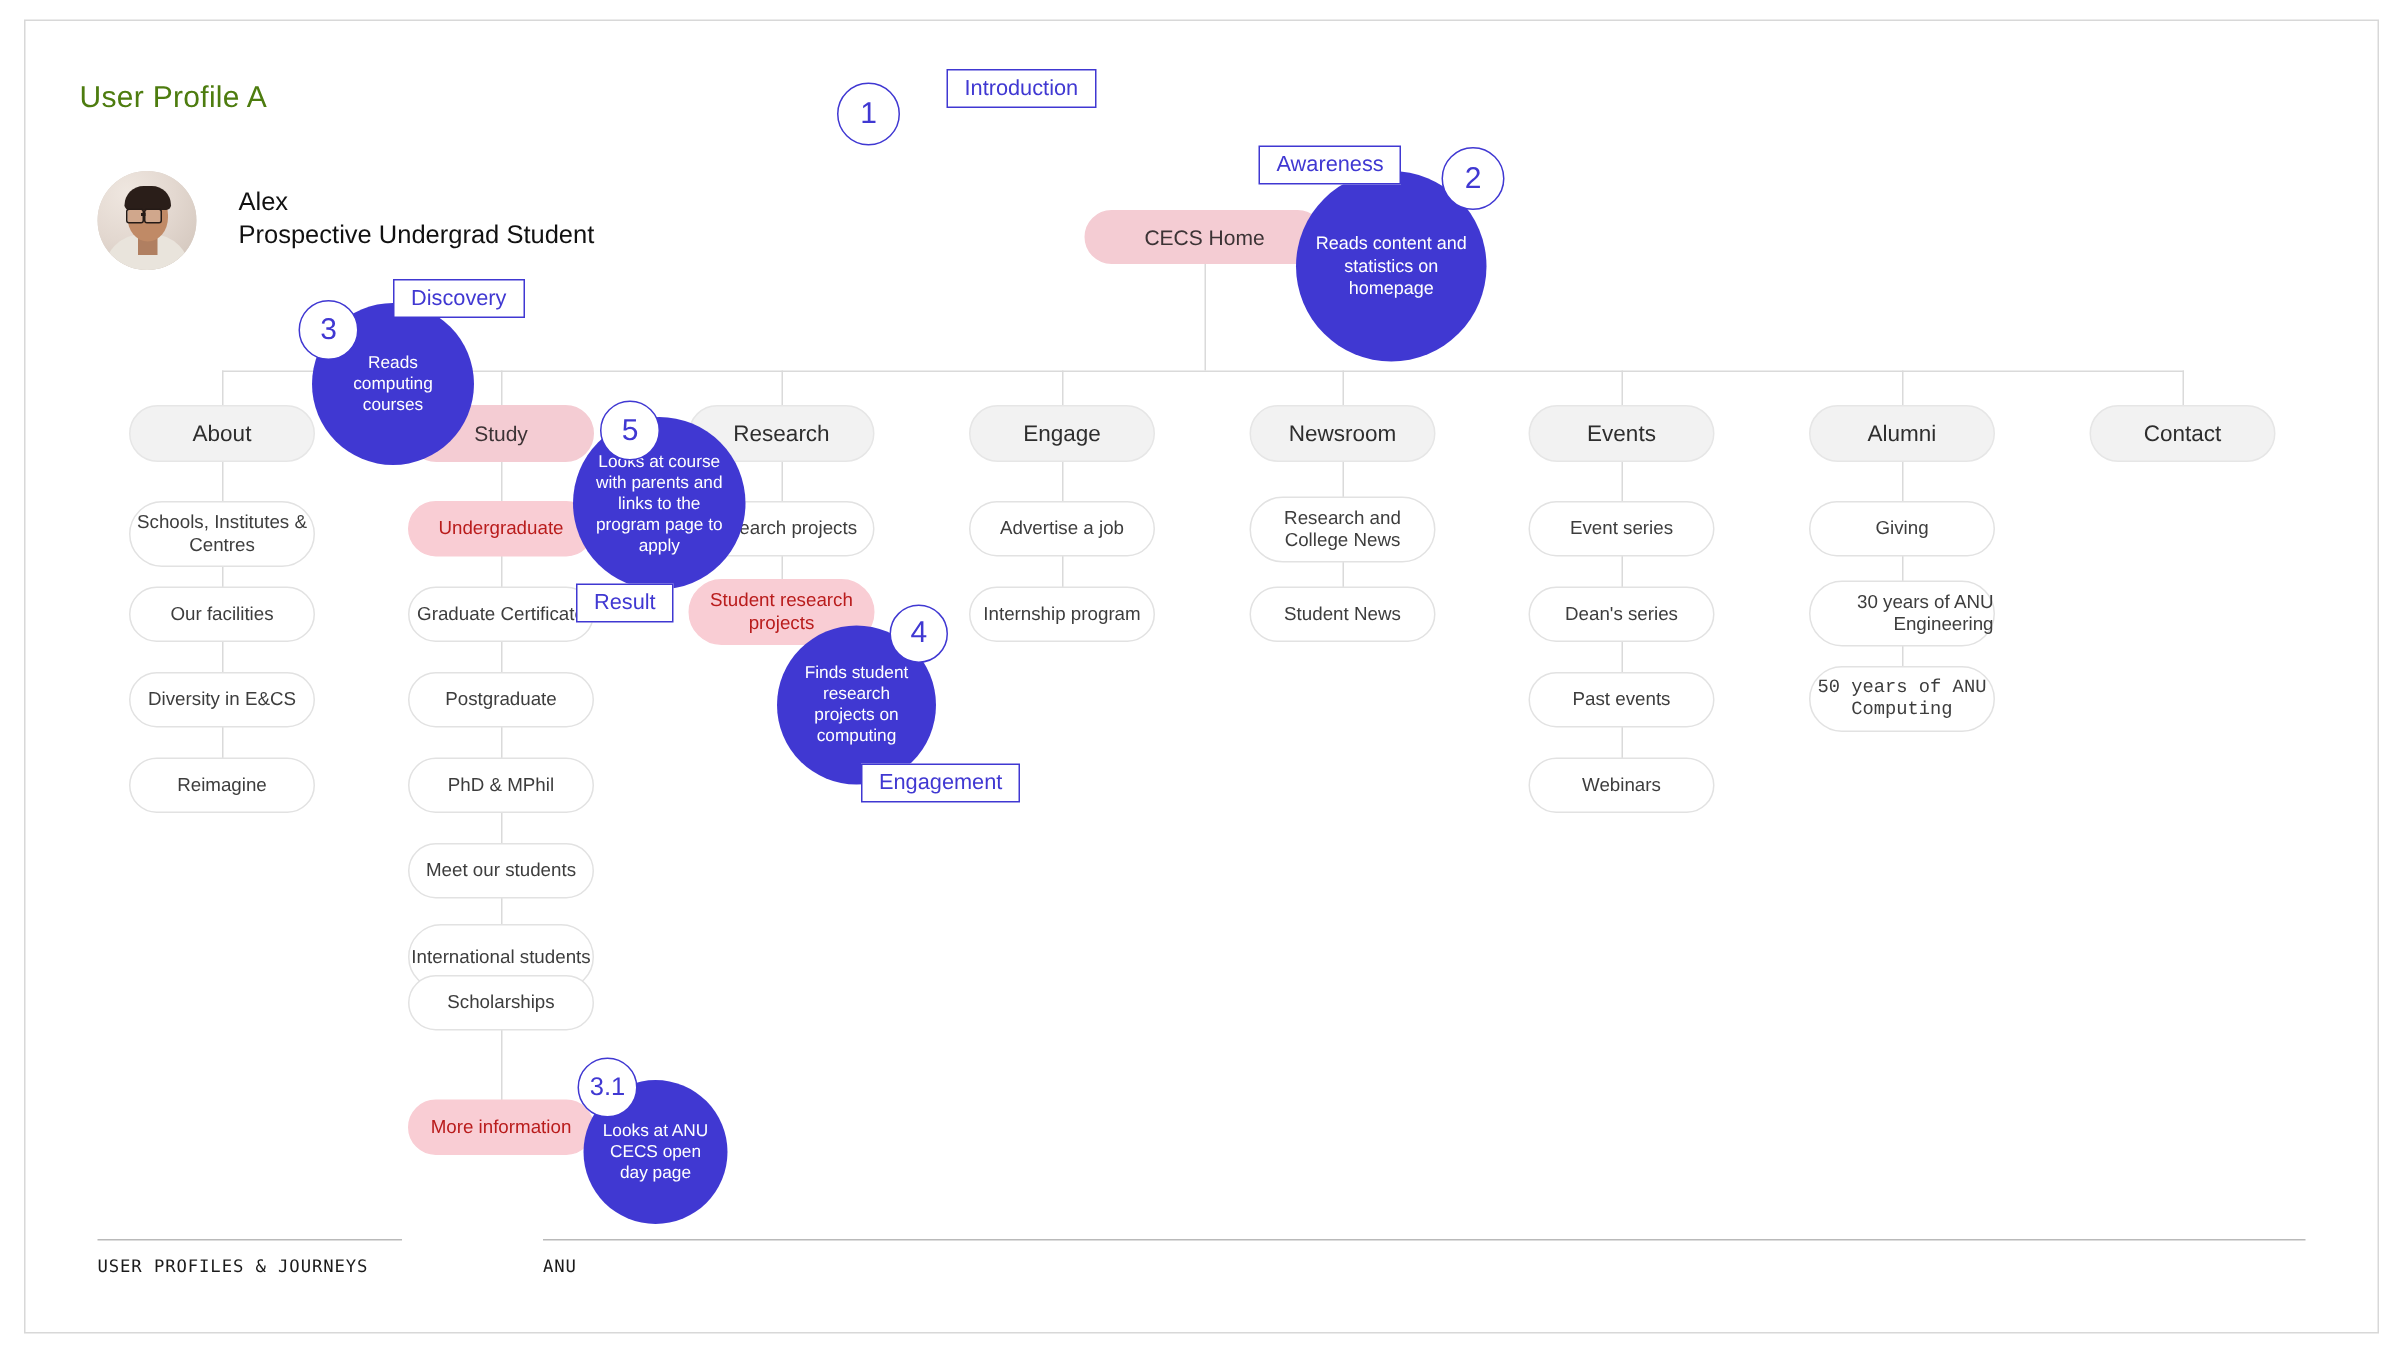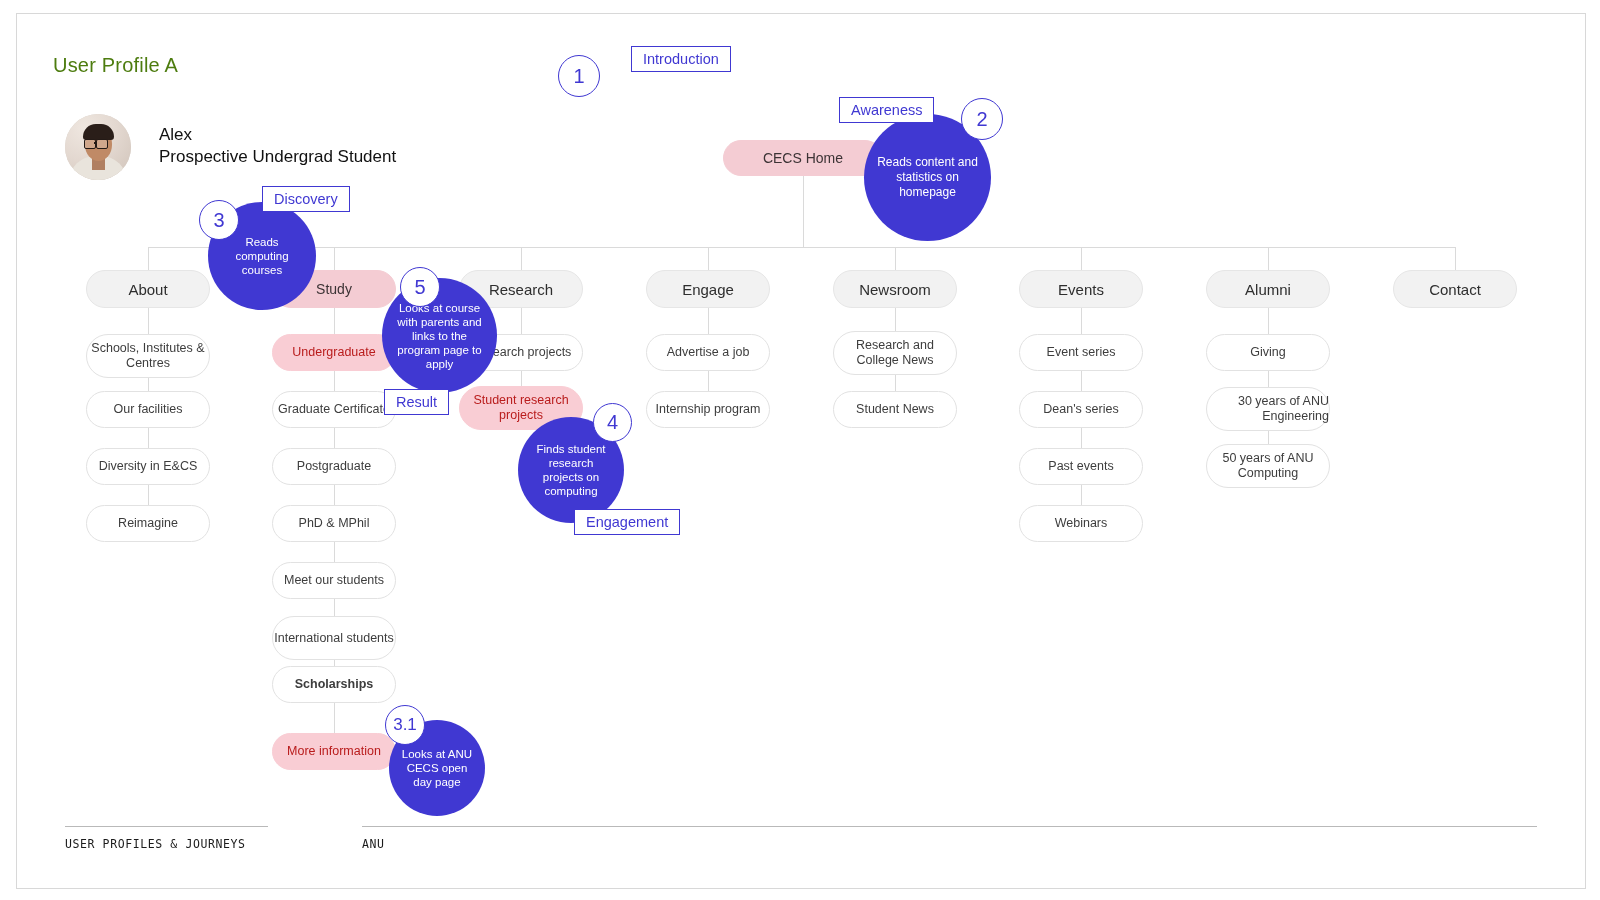--- a/index.html
+++ b/index.html
@@ -115,40 +115,40 @@
   <div class="pill sub" style="left:69px;top:377px;width:124px;height:37px;">Our facilities</div>
   <div class="pill sub" style="left:69px;top:434px;width:124px;height:37px;">Diversity in E&amp;CS</div>
   <div class="pill sub" style="left:69px;top:491px;width:124px;height:37px;">Reimagine</div>
 
   <div class="pill sub pink" style="left:255px;top:320px;width:124px;height:37px;">Undergraduate</div>
   <div class="pill sub" style="left:255px;top:377px;width:124px;height:37px;">Graduate Certificate</div>
   <div class="pill sub" style="left:255px;top:434px;width:124px;height:37px;">Postgraduate</div>
   <div class="pill sub" style="left:255px;top:491px;width:124px;height:37px;">PhD &amp; MPhil</div>
   <div class="pill sub" style="left:255px;top:548px;width:124px;height:37px;">Meet our students</div>
   <div class="pill sub" style="left:255px;top:602px;width:124px;height:44px;">International students</div>
-  <div class="pill sub" style="left:255px;top:652px;width:124px;height:37px;font-weight:bold;">Scholarships</div>
+  <div class="pill sub" style="left:255px;top:636px;width:124px;height:37px;">Scholarships</div>
   <div class="pill sub pink" style="left:255px;top:719px;width:124px;height:37px;">More information</div>
 
   <div class="pill sub" style="left:442px;top:320px;width:124px;height:37px;">Research projects</div>
   <div class="pill sub pink" style="left:442px;top:372px;width:124px;height:44px;">Student research projects</div>
 
   <div class="pill sub" style="left:629px;top:320px;width:124px;height:37px;">Advertise a job</div>
   <div class="pill sub" style="left:629px;top:377px;width:124px;height:37px;">Internship program</div>
 
   <div class="pill sub" style="left:816px;top:317px;width:124px;height:44px;">Research and College News</div>
   <div class="pill sub" style="left:816px;top:377px;width:124px;height:37px;">Student News</div>
 
   <div class="pill sub" style="left:1002px;top:320px;width:124px;height:37px;">Event series</div>
   <div class="pill sub" style="left:1002px;top:377px;width:124px;height:37px;">Dean's series</div>
   <div class="pill sub" style="left:1002px;top:434px;width:124px;height:37px;">Past events</div>
   <div class="pill sub" style="left:1002px;top:491px;width:124px;height:37px;">Webinars</div>
 
   <div class="pill sub" style="left:1189px;top:320px;width:124px;height:37px;">Giving</div>
   <div class="pill sub" style="left:1189px;top:373px;width:124px;height:44px;text-align:right;">30 years of ANU Engineering</div>
-  <div class="pill sub" style="left:1189px;top:430px;width:124px;height:44px;">50 years of ANU Computing</div>
+  <div class="pill sub" style="left:1189px;top:430px;width:124px;height:44px;font-family:Liberation Mono, monospace;">50 years of ANU Computing</div>
 
   <div class="badge" style="left:541px;top:41px;width:40px;height:40px;">1</div>
   <div class="stage" style="left:614px;top:32px;">Introduction</div>
 
   <div class="bub" style="left:847px;top:100px;width:127px;height:127px;">Reads content and statistics on homepage</div>
   <div class="badge" style="left:944px;top:84px;width:40px;height:40px;">2</div>
   <div class="stage" style="left:822px;top:83px;">Awareness</div>
 
   <div class="bub small" style="left:191px;top:188px;width:108px;height:108px;">Reads computing courses</div>
   <div class="badge" style="left:182px;top:186px;width:38px;height:38px;">3</div>

